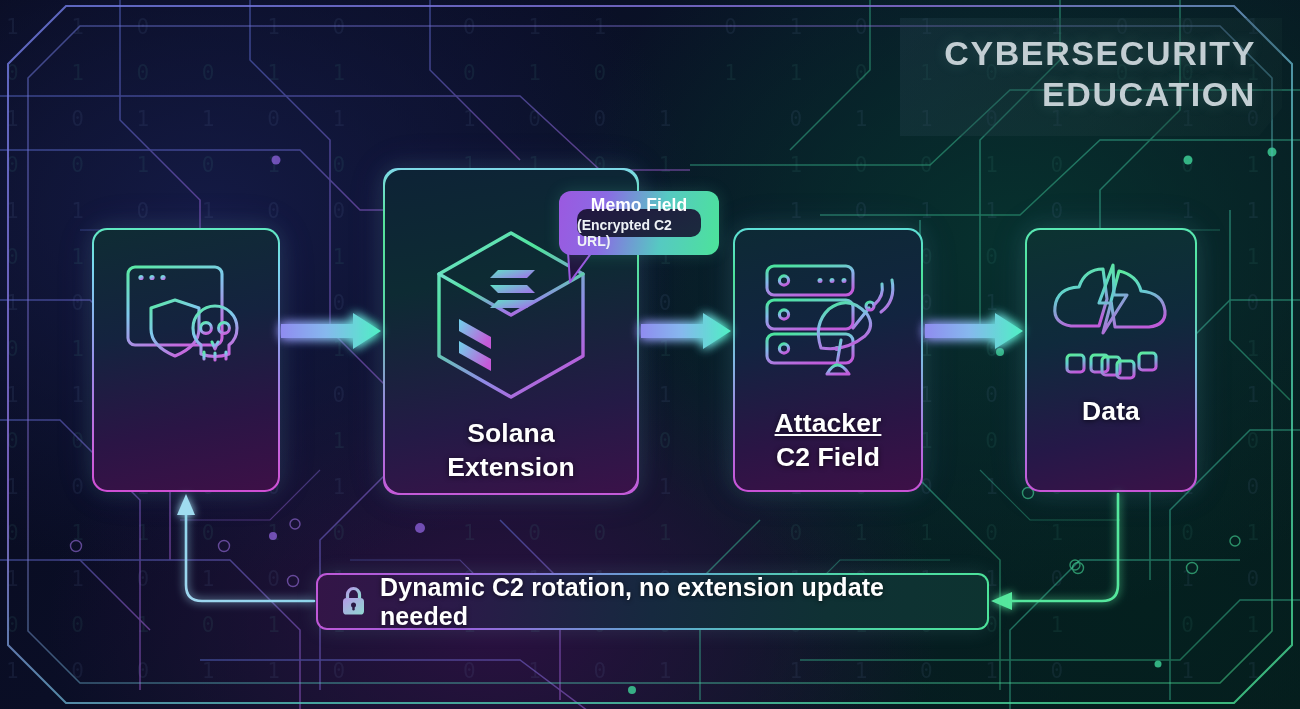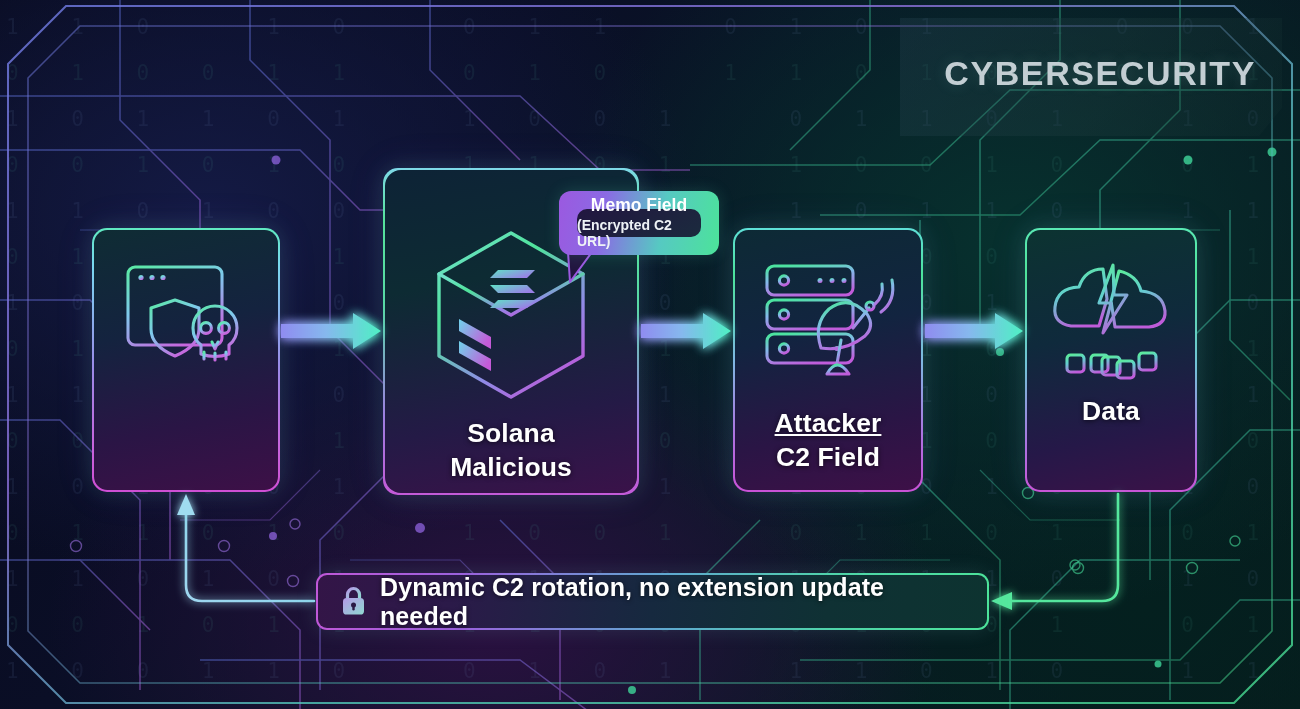--- a/index.html
+++ b/index.html
@@ -270,20 +270,21 @@
     </g>
 
     <g filter="url(#glowSoft)">
       <path d="M314 601 L202 601 Q186 601 186 585 L186 512" fill="none" stroke="url(#gRetL)" stroke-width="2.6" stroke-linecap="round"></path>
       <path d="M186 494 L177 515 L195 515 Z" fill="#9fdcf0"></path>
     </g>
   </svg>
 
   <div id="header-badge">
     <div class="hl">CYBERSECURITY</div>
+    <div class="hl">EDUCATION</div>
   </div>
 
   <div class="node" id="node-1">
     <div class="node-inner">
       <div class="ico" style="margin-top:26px;height:128px;">
         <svg width="140" height="126" viewBox="0 0 140 126">
           <defs>
             <linearGradient id="ic1" x1="0.1" y1="0" x2="0.6" y2="1">
               <stop offset="0%" stop-color="#5ce8a8"></stop>
                 <stop offset="45%" stop-color="#7fc9ec"></stop>
@@ -340,21 +341,21 @@
             <path d="M75 77 L112 77 L104 85 L67 85 Z" fill="url(#barT)"></path>
           </g>
 
           <g>
             <path d="M36 96 L68 114 L68 126 L36 108 Z" fill="url(#barB)"></path>
             <path d="M36 118 L68 136 L68 148 L36 130 Z" fill="url(#barB)"></path>
           </g>
         </svg>
       </div>
       <div class="lbl" style="margin-top:14px;">Solana</div>
-      <div class="lbl">Malicious</div>
+      <div class="lbl">Extension</div>
     </div>
   </div>
 
   <div class="node" id="node-3">
     <div class="node-inner">
       <div class="ico" style="margin-top:26px;height:128px;">
         <svg width="142" height="128" viewBox="0 0 142 128">
           <defs>
             <linearGradient id="ic3" x1="0.2" y1="0" x2="0.6" y2="1">
               <stop offset="0%" stop-color="#4ce3a0"></stop>

